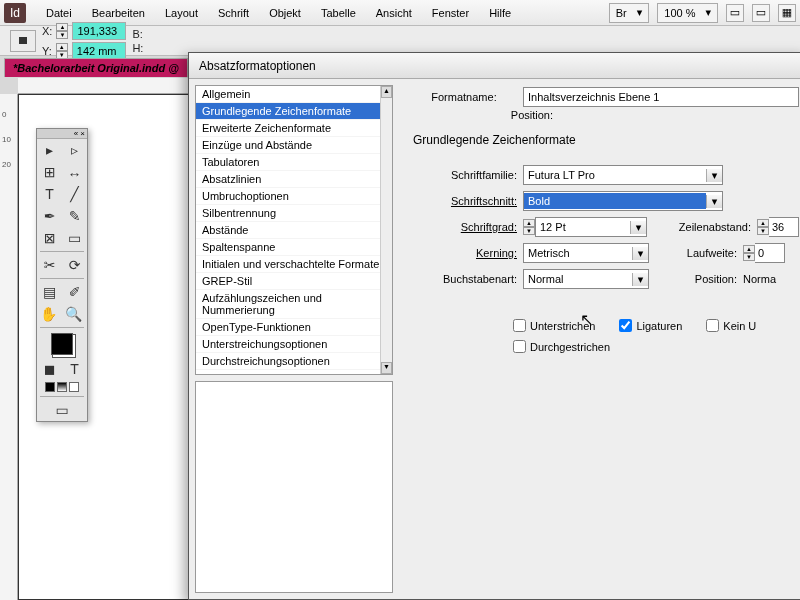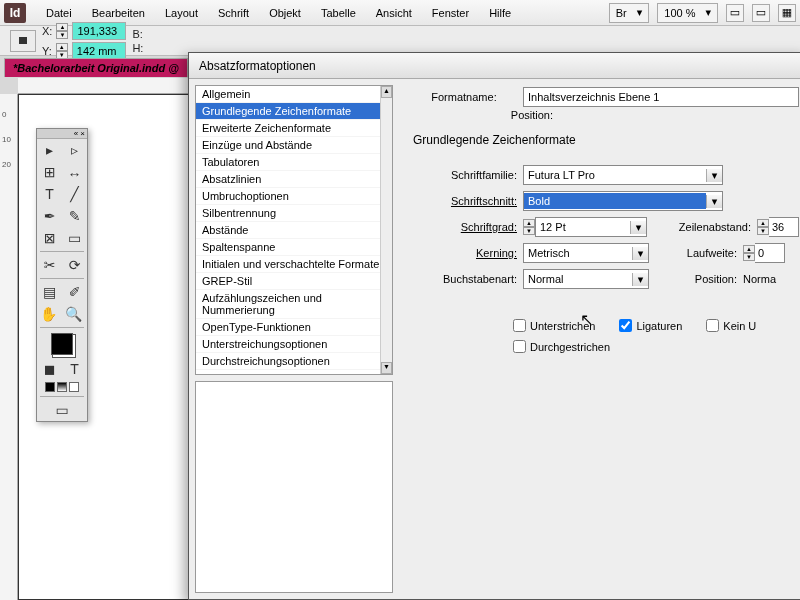--- a/index.html
+++ b/index.html
@@ -1,20 +1,20 @@
 <!DOCTYPE html>
 <html><head>
 <meta charset="utf-8">
 <style>
 * { box-sizing: border-box; margin: 0; padding: 0; font-family: Tahoma, Arial, sans-serif; font-size: 11px; }
 body { background: #ddd; overflow: hidden; width: 800px; height: 600px; position: relative; }
 
 
 .menubar { height: 26px; background: linear-gradient(#f8f8f8,#e8e8e8); display: flex; align-items: center; padding: 0 4px; border-bottom: 1px solid #bbb; }
-.id-logo { width: 22px; height: 20px; background: #5a3a3a; color: #fff; display: flex; align-items: center; justify-content: center; font-weight: bold; font-size: 12px; border-radius: 2px; margin-right: 10px; }
+.id-logo { width: 22px; height: 20px; background: #5a3a3a; color: #fff; display: flex; align-items: center; justify-content: center; font-weight: normal; font-size: 12px; border-radius: 2px; margin-right: 10px; }
 .menubar .mitem { padding: 4px 10px; cursor: default; }
 .menubar .right { margin-left: auto; display:flex; align-items:center; gap:8px;}
 .mb-btn { border:1px solid #aaa; padding:2px 6px; background:#f4f4f4; height:20px; display:flex; align-items:center; gap:10px;}
 .mb-ico { width:18px; height:18px; border:1px solid #aaa; background:#f4f4f4; display:flex; align-items:center; justify-content:center;}
 
 
 .controlbar { height: 30px; background: #ececec; border-bottom:1px solid #bbb; display:flex; align-items:center; padding:0 10px; gap:6px; }
 .controlbar .lbl { color:#222; }
 .controlbar .fld { border:1px solid #aaa; background:#5eead4; padding:2px 4px; width:54px; height:18px; }
 .controlbar .stack { display:flex; flex-direction:column; gap:2px; }

